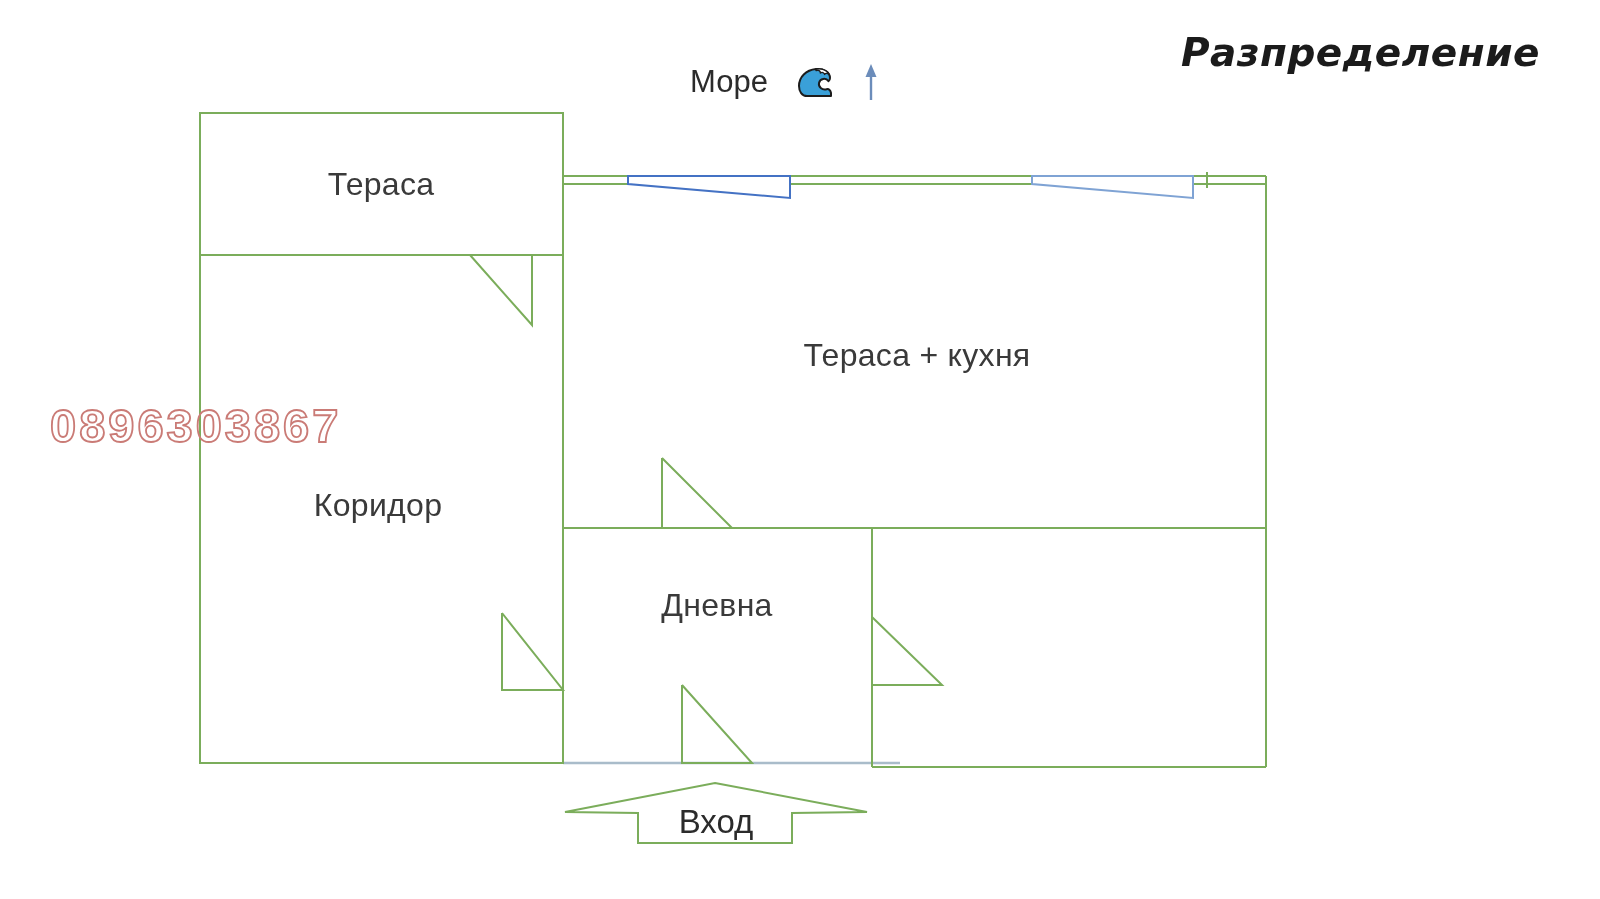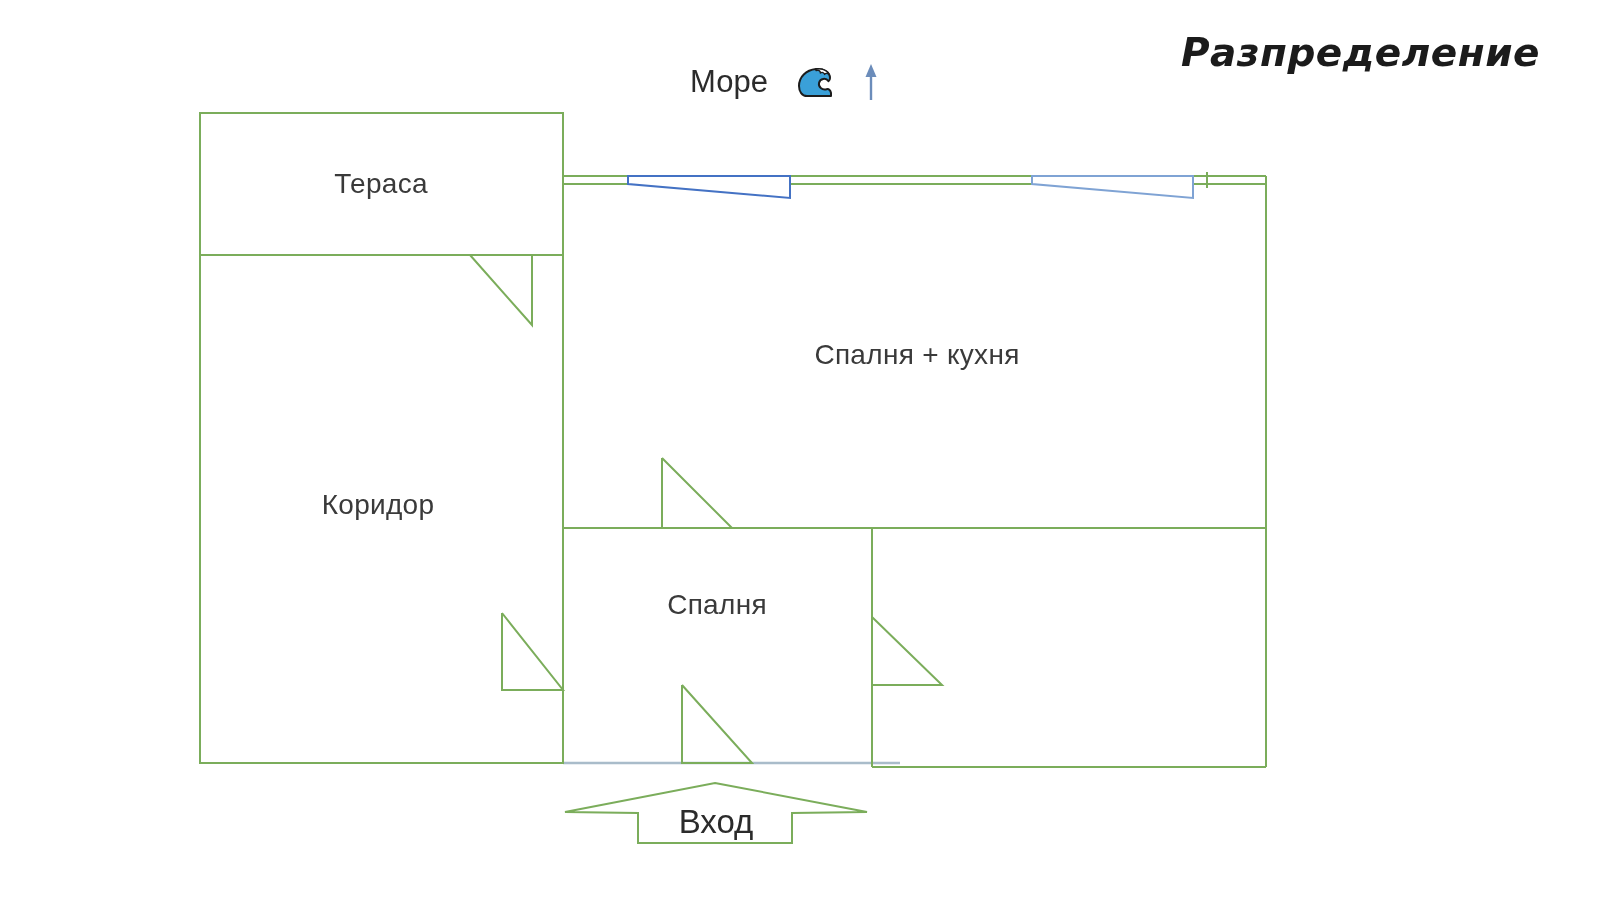--- a/index.html
+++ b/index.html
@@ -31,21 +31,21 @@
   svg.plan{position:absolute;left:0;top:0;}
   .wall{stroke:var(--wall);stroke-width:2;fill:none;}
   .floorline{stroke:var(--floor_line);stroke-width:2.5;fill:none;}
   .window-dark{stroke:var(--window_dark);stroke-width:2;fill:#ffffff;}
   .window-light{stroke:var(--window_light);stroke-width:2;fill:#ffffff;}
   .doorswing{stroke:var(--wall);stroke-width:2;fill:none;stroke-linejoin:miter;}
   .entry-arrow{stroke:var(--wall);stroke-width:2;fill:none;stroke-linejoin:miter;}
   
   .room-label{
     position:absolute;transform:translate(-50%,-50%);
-    font-size:28px;color:var(--label_text);
+    font-size:32px;color:var(--label_text);
     font-weight:400;white-space:nowrap;
     letter-spacing:0.3px;
   }
   .entrance-label{
     position:absolute;transform:translate(-50%,-50%);
     font-size:33px;color:#2b2b2b;white-space:nowrap;
   }
   
   .watermark{
     position:absolute;left:50px;top:398px;
@@ -102,19 +102,20 @@
     <path class="doorswing" d="M502,613 L563,690 L502,690 L502,613"></path>
     <path class="doorswing" d="M662,458 L732,528 L662,528 L662,458"></path>
     <path class="doorswing" d="M872,617 L942,685 L872,685"></path>
     <path class="doorswing" d="M682,685 L752,763 L682,763 L682,685"></path>
 
     <polygon class="entry-arrow" points="715,783 867,812 792,813 792,843 638,843 638,813 565,812"></polygon>
   </svg>
 
   <div class="room-label" style="left:381px;top:184px;">Тераса</div>
   <div class="room-label" style="left:378px;top:505px;">Коридор</div>
-  <div class="room-label" style="left:917px;top:355px;">Спалня + кухня</div>
-  <div class="room-label" style="left:717px;top:605px;">Спалня</div>
+  <div class="room-label" style="left:917px;top:355px;">Тераса + кухня</div>
+  <div class="room-label" style="left:717px;top:605px;">Дневна</div>
 
   <div class="entrance-label" style="left:716px;top:822px;">Вход</div>
 
+  <div class="watermark">0896303867</div>
 
 </div>
 
 </body></html>

